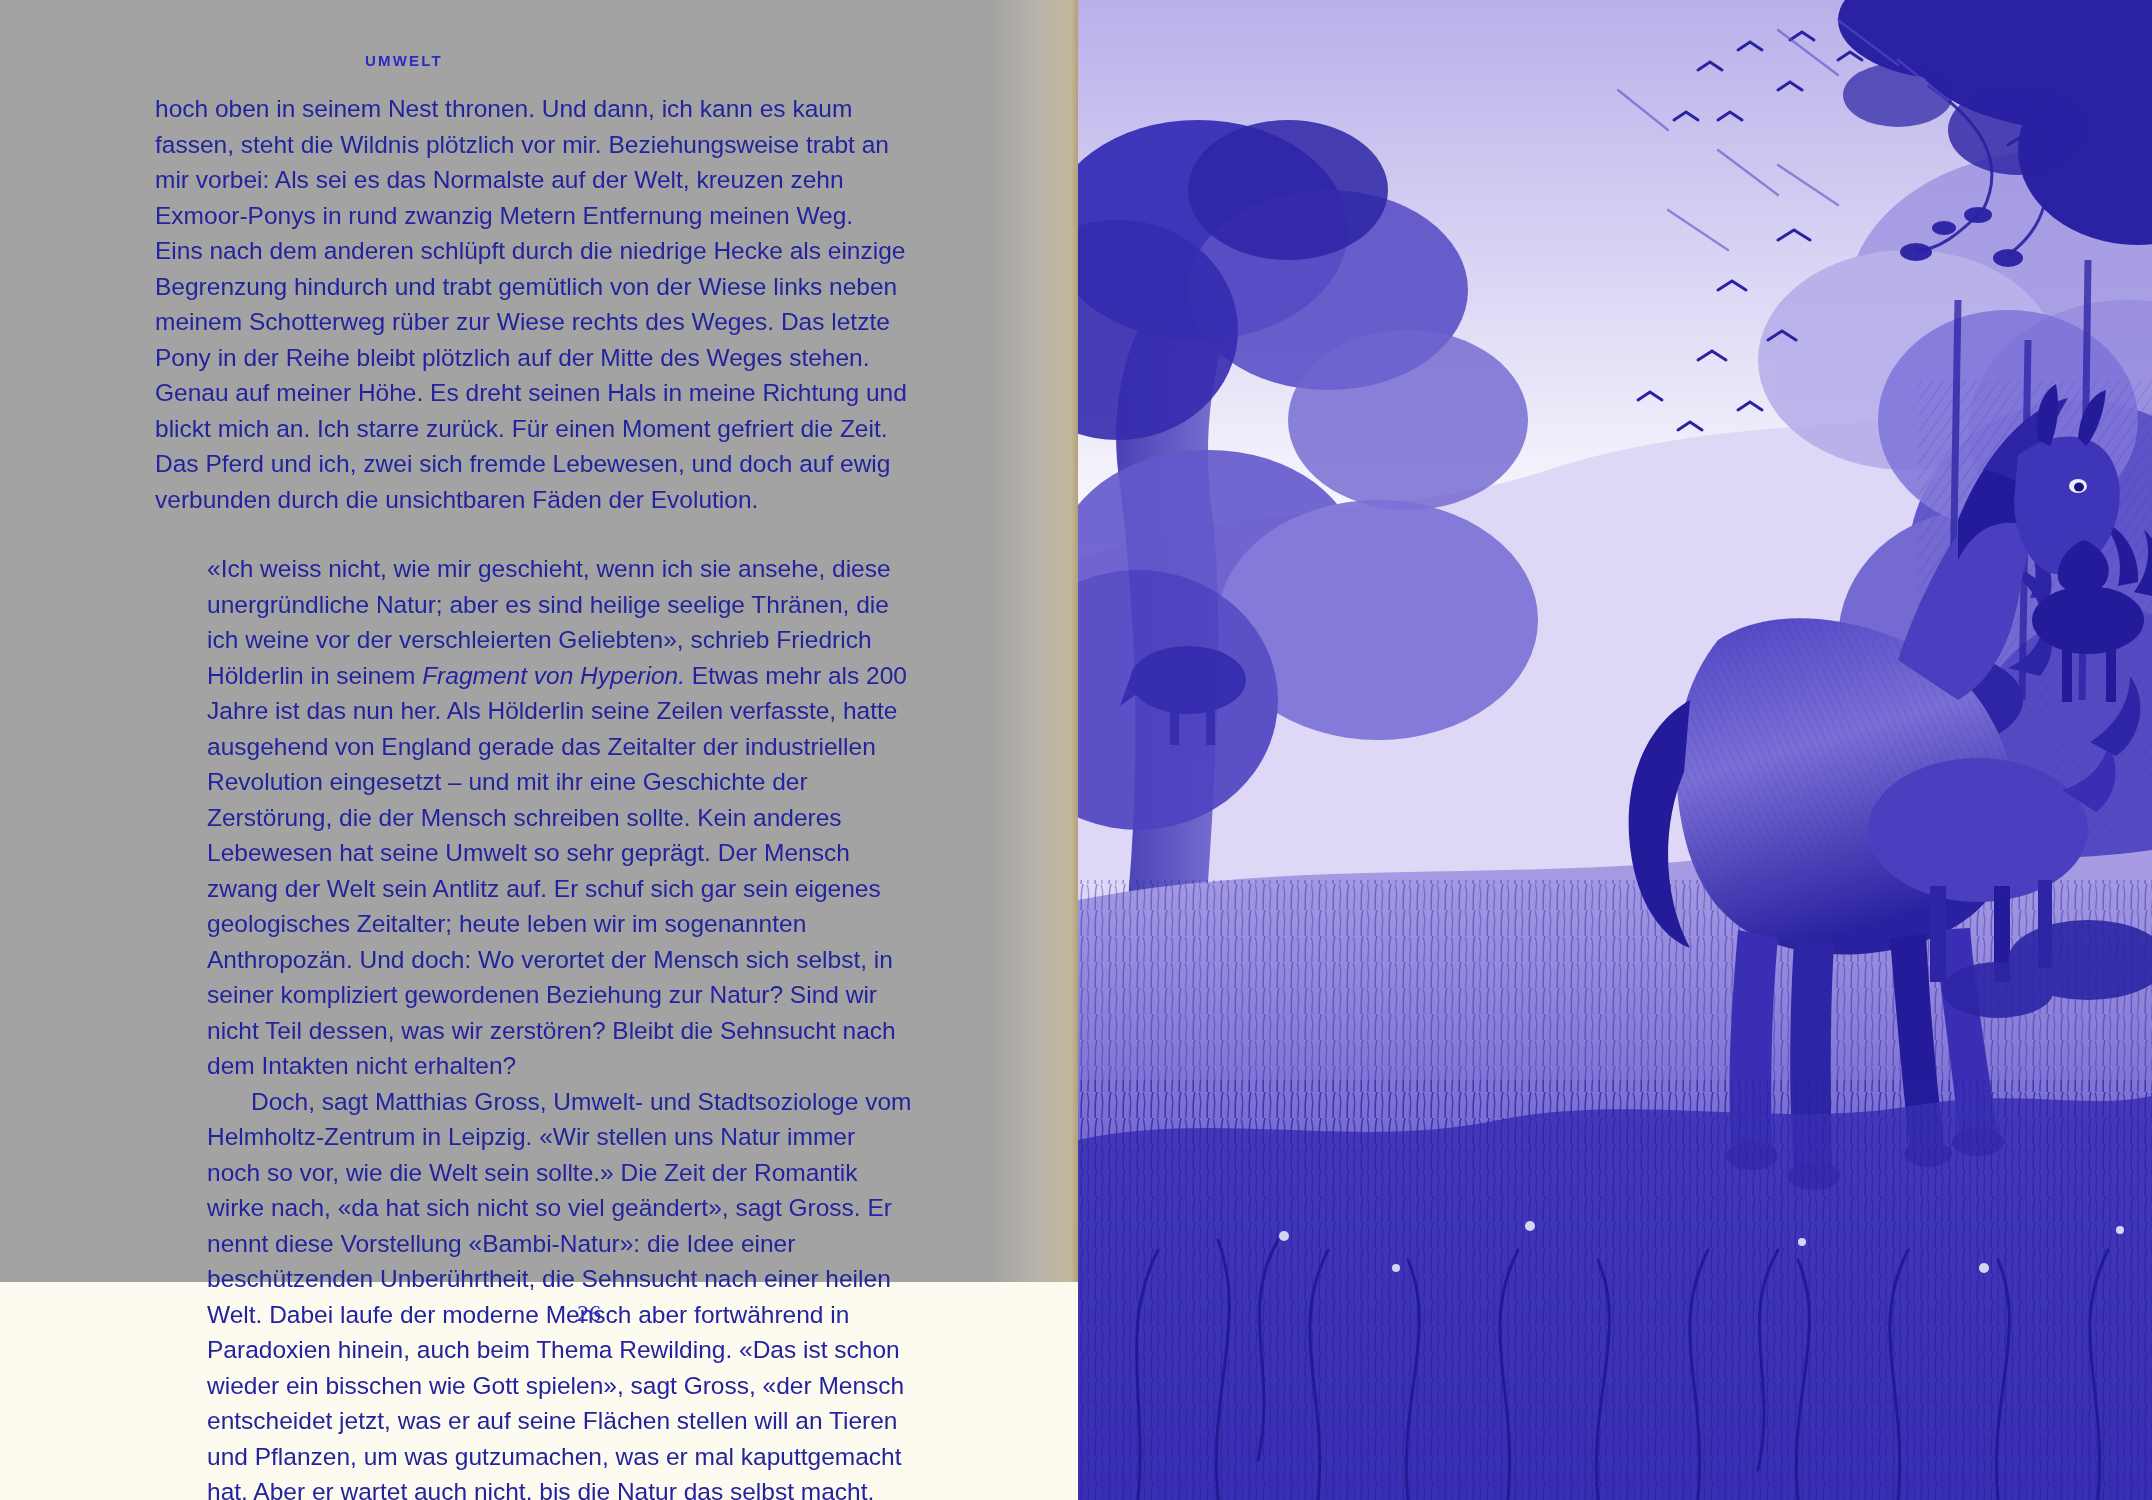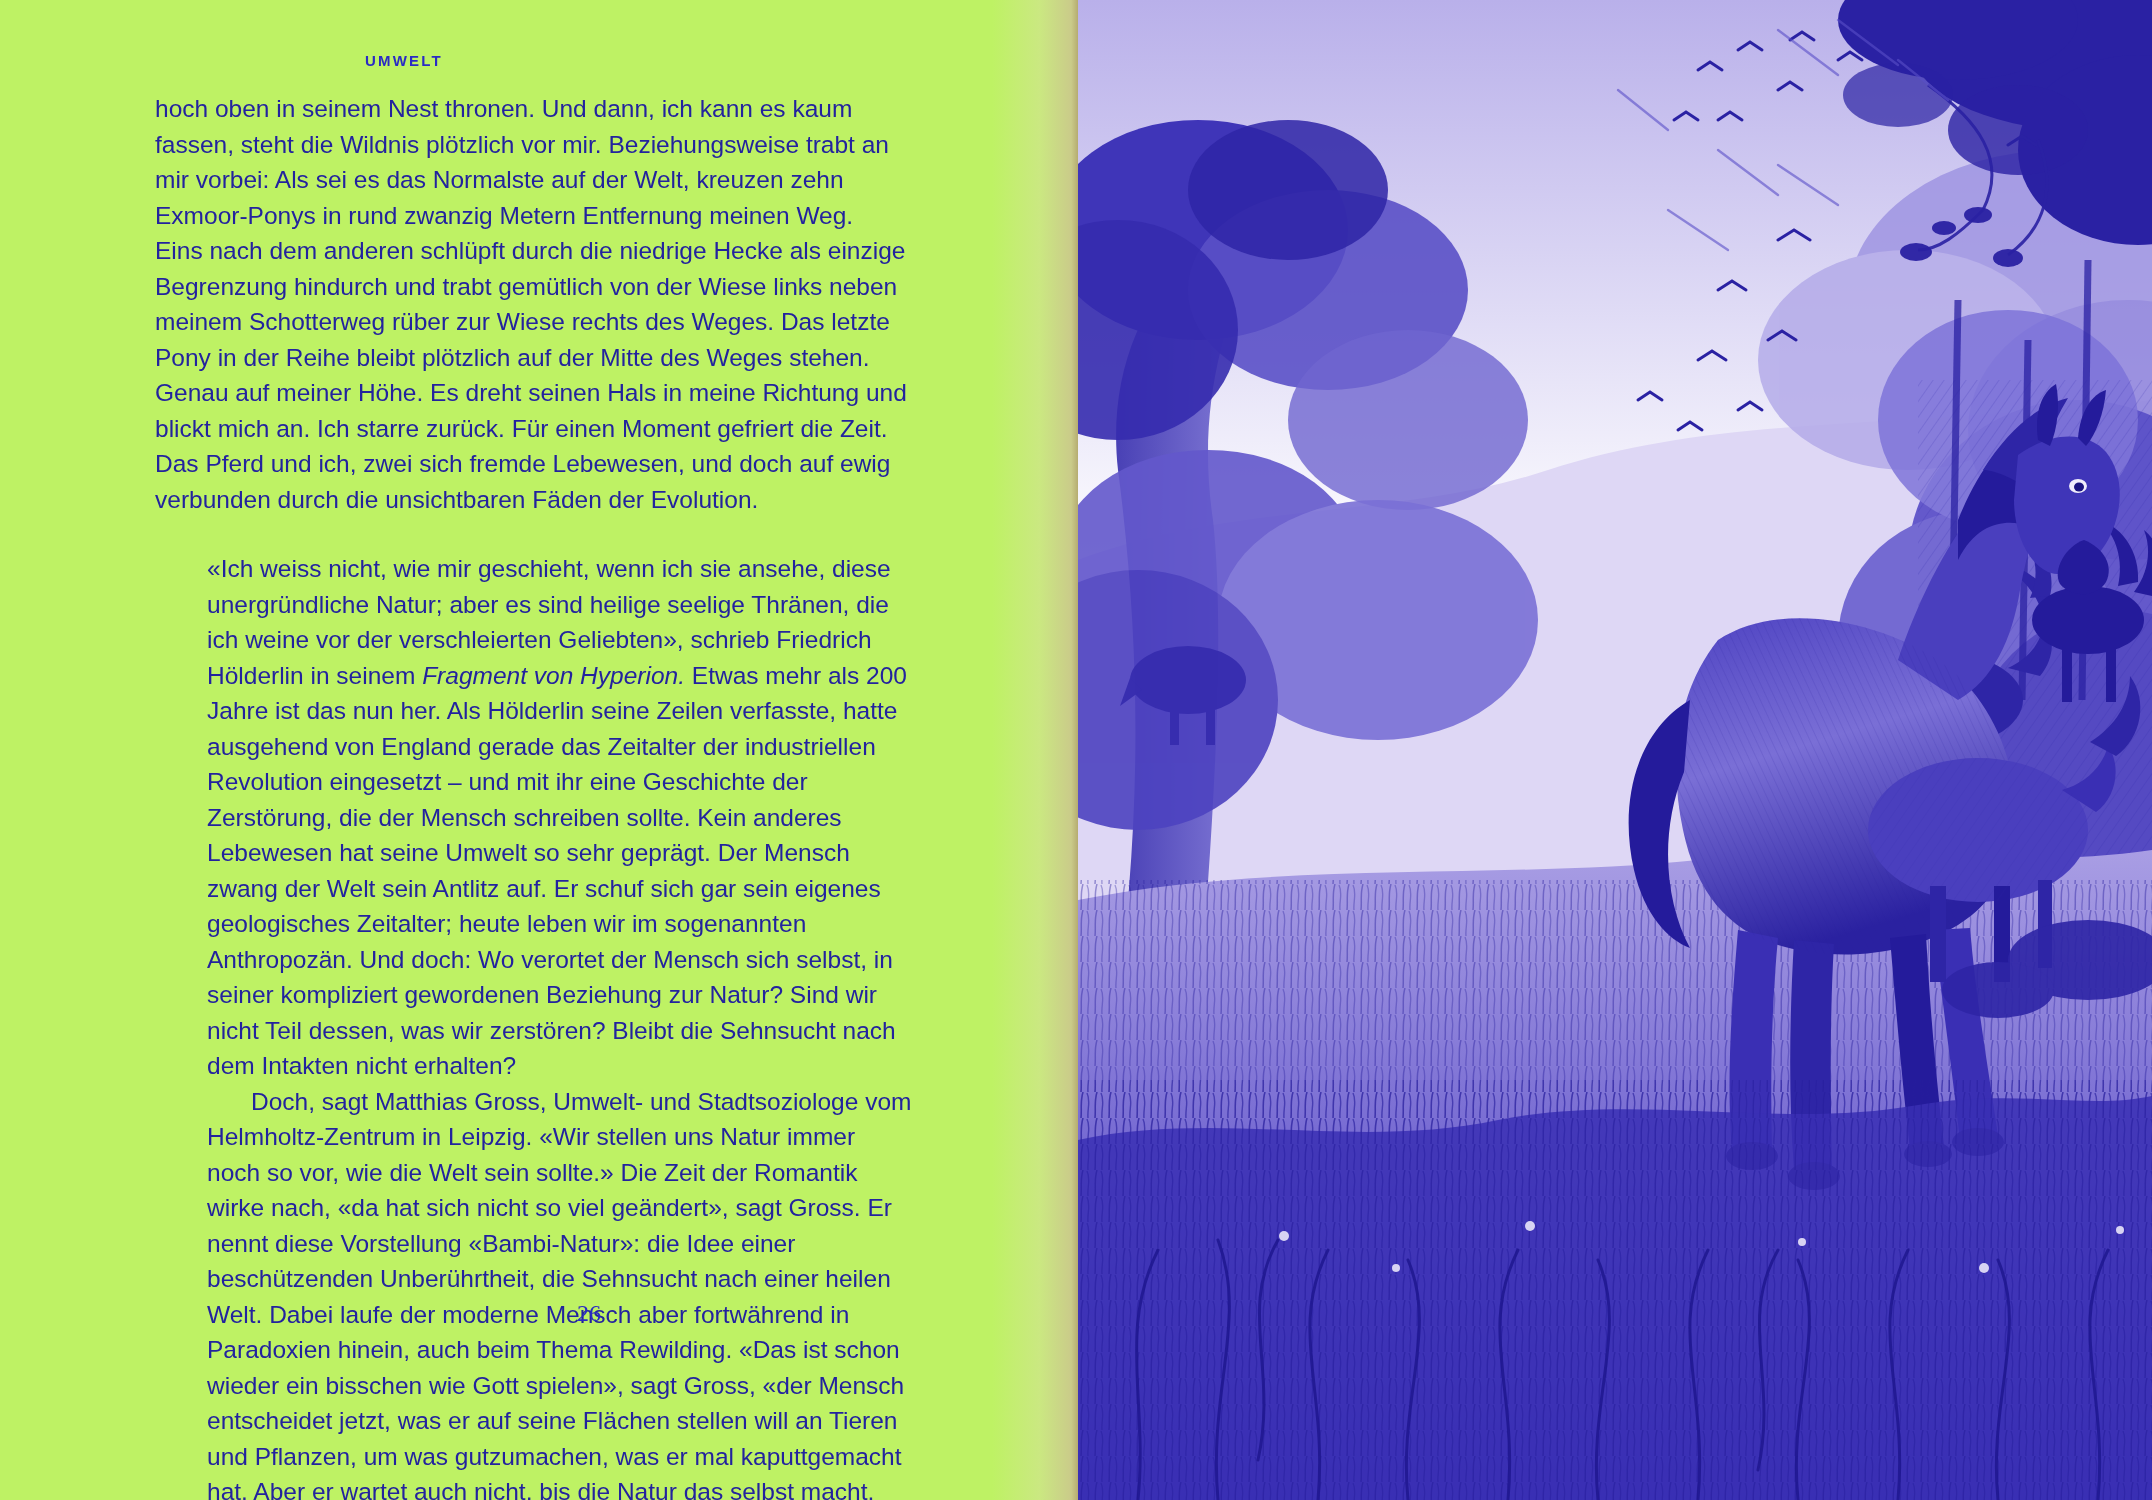--- a/index.html
+++ b/index.html
@@ -17,22 +17,22 @@
     position: relative;
     width: 2152px;
     height: 1500px;
     display: flex;
     background: #fdfaf0;
   }
   
   .page-left {
     position: relative;
     width: 1078px;
-    height: 1500px;
-    background: #bef264;
+    height: 1282px;
+    background: #a3a3a3;
     box-sizing: border-box;
     flex: 0 0 1078px;
   }
   .gutter-shade {
     position: absolute;
     top: 0;
     right: 0;
     width: 86px;
     height: 100%;
     background: linear-gradient(to right, rgba(228,218,190,0) 0%, rgba(226,214,183,0.35) 55%, rgba(206,190,150,0.75) 92%, rgba(180,160,115,0.85) 100%);

